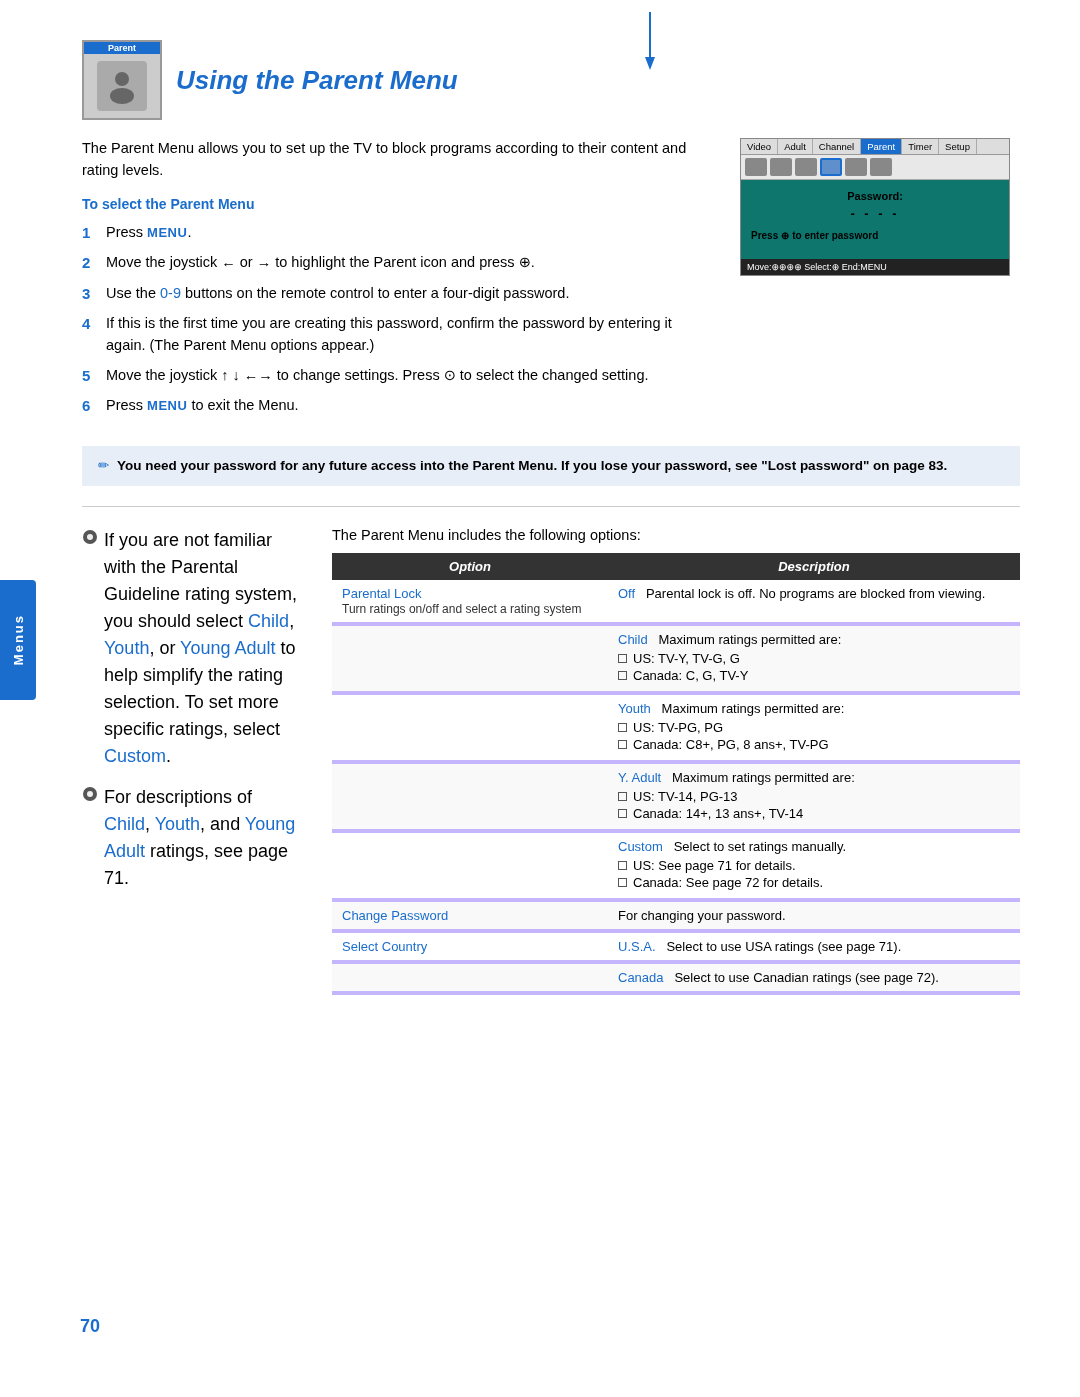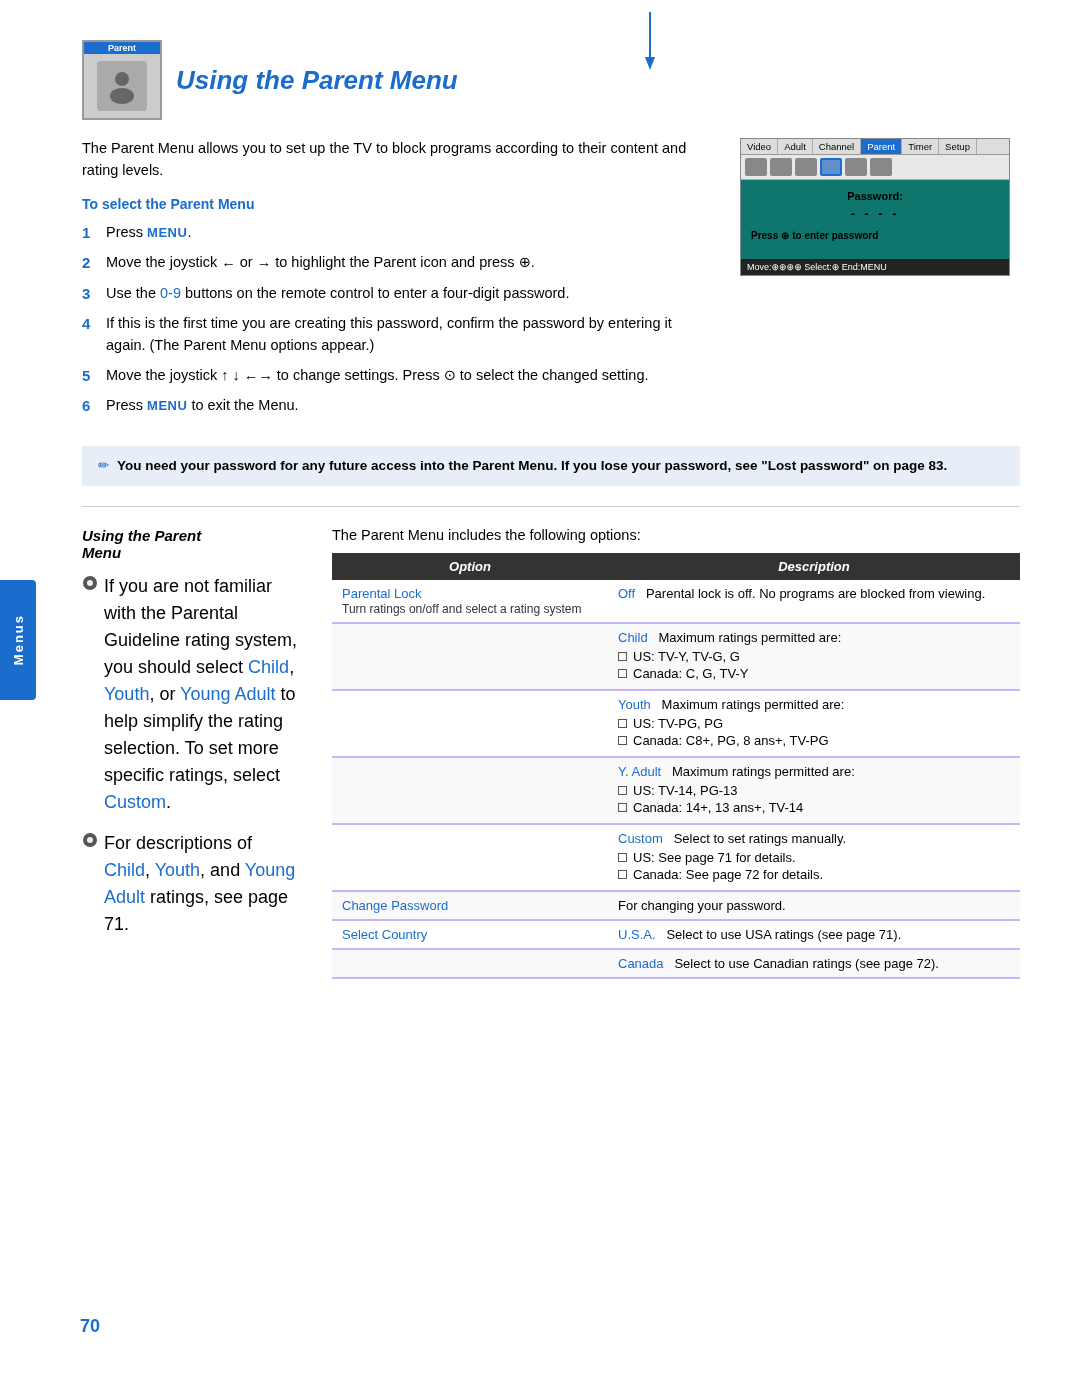--- a/index.html
+++ b/index.html
@@ -307,21 +307,21 @@
     }
     .options-table thead th {
       padding: 6px 10px;
       text-align: center;
       font-weight: bold;
       font-style: italic;
     }
     .options-table tbody td {
       padding: 6px 10px;
       vertical-align: top;
-      border-bottom: 2px solid #c4b5fd;
+      border-bottom: 4px solid #c4b5fd;
     }
     .options-table tbody tr:nth-child(even) {
       background: #f9f9f9;
     }
     .option-link {
       color: #1a6dcc;
     }
     .option-subtext {
       font-size: 12px;
       color: #333;
@@ -439,21 +439,20 @@
 
   <div class="note-box">
     <span class="pencil-icon">✏</span>
     <strong>You need your password for any future access into the Parent Menu. If you lose your password, see "Lost password" on page 83.</strong>
   </div>
 
   <hr class="divider">
 
   <div class="second-section">
     <div class="second-left">
-      <p class="section-title-bold">Using the Parent<br>Menu</p>
       <div class="left-note">
         <svg class="gear-icon" viewBox="0 0 16 16">
           <circle cx="8" cy="8" r="7" fill="#555"></circle>
           <circle cx="8" cy="8" r="3" fill="#eee"></circle>
         </svg>
         <span>If you are not familiar with the Parental Guideline rating system, you should select <span class="inline-link">Child</span>, <span class="inline-link">Youth</span>, or <span class="inline-link">Young Adult</span> to help simplify the rating selection. To set more specific ratings, select <span class="inline-link">Custom</span>.</span>
       </div>
       <div class="left-note">
         <svg class="gear-icon" viewBox="0 0 16 16">
           <circle cx="8" cy="8" r="7" fill="#555"></circle>

